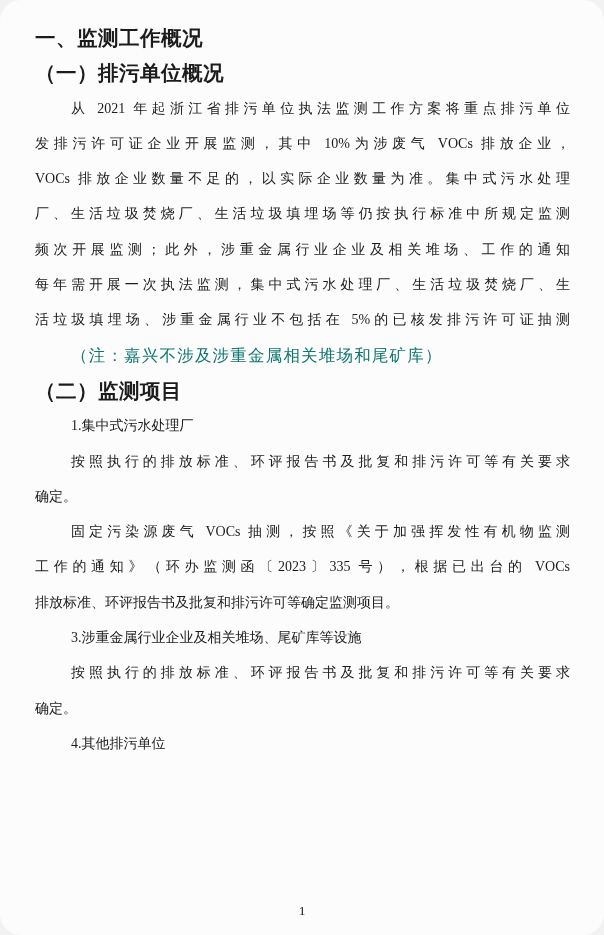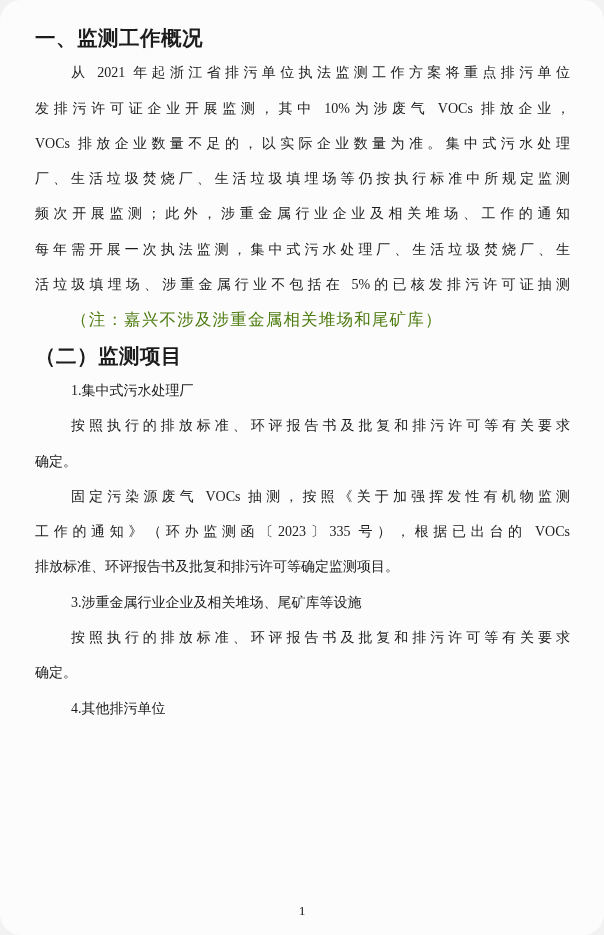--- a/index.html
+++ b/index.html
@@ -43,40 +43,41 @@
   .line.heading1,
   .line.heading2 {
     font-family: "Liberation Sans", "DejaVu Sans", sans-serif;
     font-weight: 700;
     font-size: 20.5px;
     letter-spacing: 0.5px;
   }
   .line.note {
     font-size: 16.5px;
     letter-spacing: 1.2px;
-    color: #4d7c0f;
+    color: #0f766e;
   }
   .page-footer {
     position: absolute;
     left: 0;
     right: 0;
     top: 901px;
     text-align: center;
   }
   .page-number {
     font-size: 13.5px;
     color: #222222;
   }
 </style>
 </head>
 <body>
 
 <main class="page" style="background: rgb(252, 252, 252); color: rgb(28, 28, 28); border-radius: 21px;">
   <section class="doc" id="doc-lines">
       <div class="line heading1">一、监测工作概况</div>
+      <div class="line heading2">（一）排污单位概况</div>
       <div class="line body indent justify">从 2021 年起浙江省排污单位执法监测工作方案将重点排污单位</div>
       <div class="line body justify">发排污许可证企业开展监测，其中 10%为涉废气 VOCs 排放企业，</div>
       <div class="line body justify">VOCs 排放企业数量不足的，以实际企业数量为准。集中式污水处理</div>
       <div class="line body justify">厂、生活垃圾焚烧厂、生活垃圾填埋场等仍按执行标准中所规定监测</div>
       <div class="line body justify">频次开展监测；此外，涉重金属行业企业及相关堆场、工作的通知</div>
       <div class="line body justify">每年需开展一次执法监测，集中式污水处理厂、生活垃圾焚烧厂、生</div>
       <div class="line body justify">活垃圾填埋场、涉重金属行业不包括在 5%的已核发排污许可证抽测</div>
       <div class="line note indent">（注：嘉兴不涉及涉重金属相关堆场和尾矿库）</div>
       <div class="line heading2">（二）监测项目</div>
       <div class="line body indent">1.集中式污水处理厂</div>

